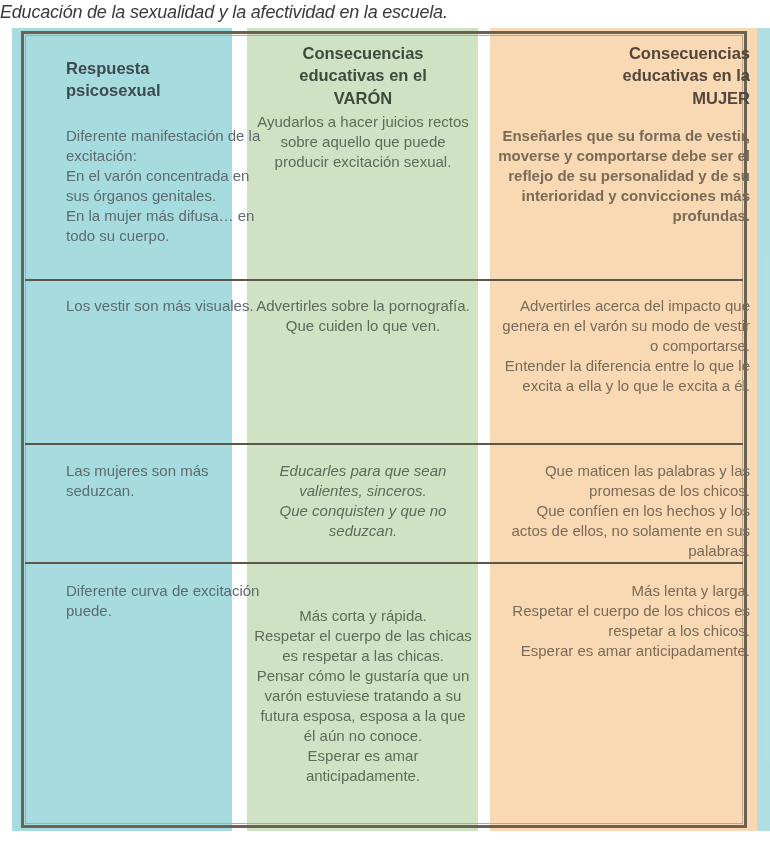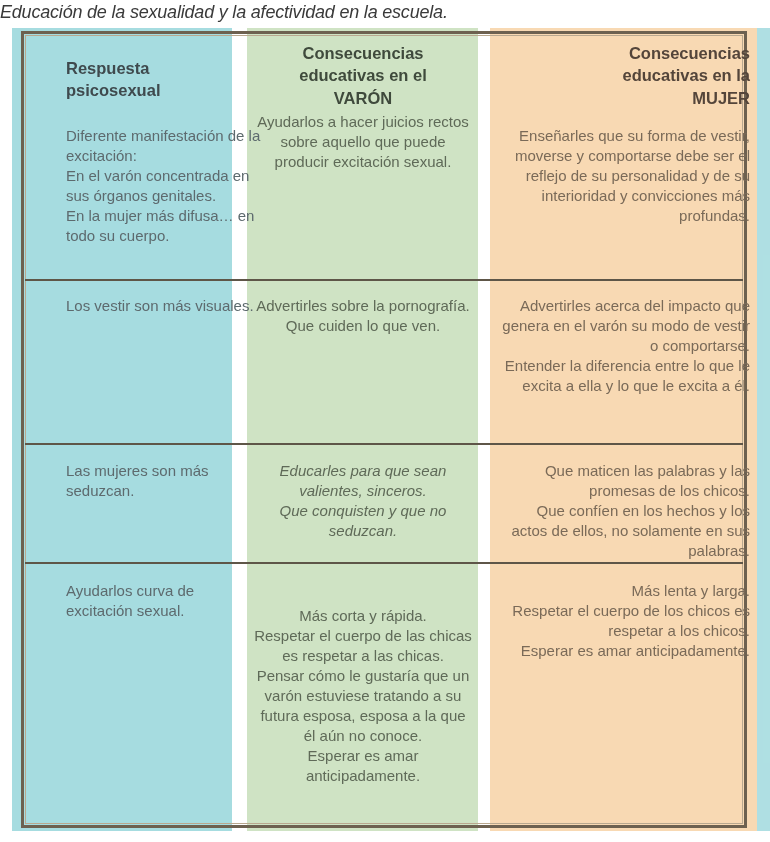--- a/index.html
+++ b/index.html
@@ -116,21 +116,21 @@
   .col-b.hdr { color: #3f4a3c; }
   .col-c.hdr { color: #54453a; }
 
   #h-a { top: 57px;  }
   #h-b { top: 42px;  }
   #h-c { top: 42px;  }
 
   
   #r1a { top: 126px; }
   #r1b { top: 112px; }
-  #r1c { top: 126px; }
+  #r1c { top: 126px; font-weight: bold; }
   
   #r2a { top: 296px; }
   #r2b { top: 296px; }
   #r2c { top: 296px; }
   
   #r3a { top: 461px; }
   #r3b { top: 461px; font-style: italic; }
   #r3c { top: 461px; text-align: right; }
   
   #r4a { top: 581px; }
@@ -163,15 +163,15 @@
 <div class="cell col-c" id="r1c">Enseñarles que su forma de vestir, moverse y comportarse debe ser el reflejo de su personalidad y de su interioridad y convicciones más profundas.</div>
 
 <div class="cell col-a" id="r2a">Los vestir  son más visuales.</div>
 <div class="cell col-b" id="r2b">Advertirles sobre la pornografía.<br>Que cuiden lo que ven.</div>
 <div class="cell col-c" id="r2c">Advertirles acerca del impacto que genera en el varón su modo de vestir o comportarse.<br>Entender la diferencia entre lo que le excita a ella y lo que le excita a él.</div>
 
 <div class="cell col-a" id="r3a">Las mujeres son más seduzcan.</div>
 <div class="cell col-b" id="r3b">Educarles para que sean valientes, sinceros.<br>Que conquisten y que no seduzcan.</div>
 <div class="cell col-c" id="r3c">Que maticen las palabras y las promesas de los chicos.<br>Que confíen en los hechos y los actos de ellos, no solamente en sus palabras.</div>
 
-<div class="cell col-a" id="r4a">Ayudarlos curva de excitación sexual.</div>
+<div class="cell col-a" id="r4a">Diferente curva de excitación puede.</div>
 <div class="cell col-b" id="r4b">Más corta y rápida.<br>Respetar el cuerpo de las chicas es respetar a las chicas.<br>Pensar cómo le gustaría que un varón estuviese tratando a su futura esposa, esposa a la que él aún no conoce.<br>Esperar es amar anticipadamente.</div>
 <div class="cell col-c" id="r4c">Más lenta y larga.<br>Respetar el cuerpo de los chicos es respetar a los chicos.<br>Esperar es amar anticipadamente.</div>
 
 </body></html>

